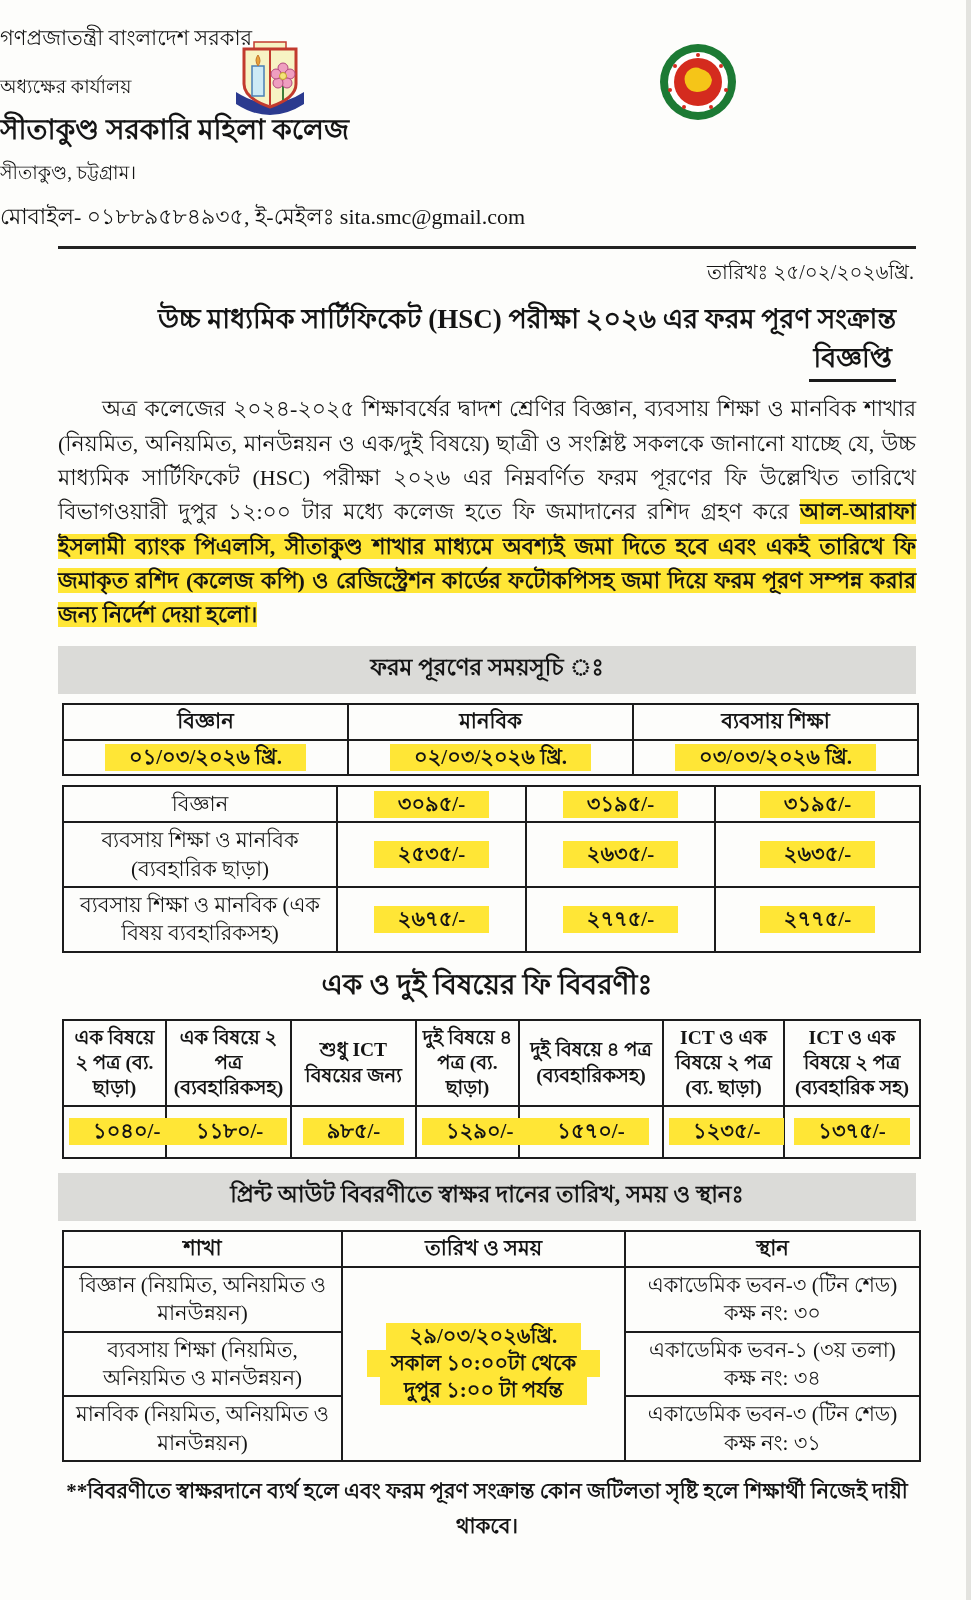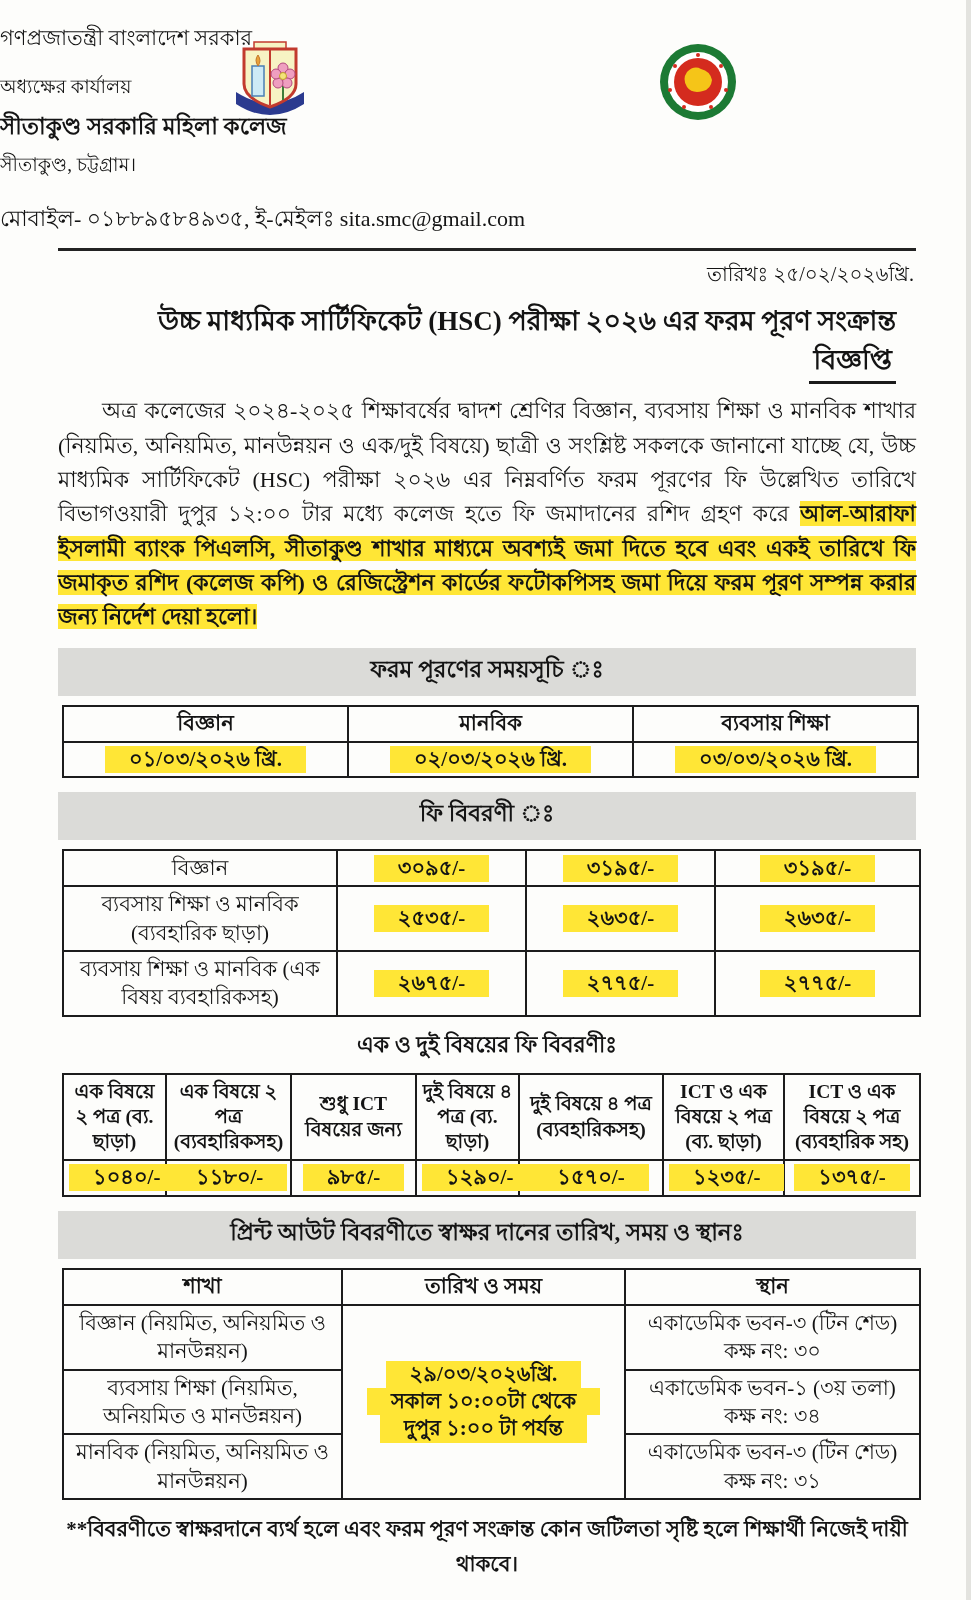--- a/index.html
+++ b/index.html
@@ -11,44 +11,44 @@
   }
   .page {
     position:relative; width:971px; height:1600px; margin:0 auto;
     background:#fdfdfb; overflow:hidden;
     border-right:5px solid #e3e3df;
   }
   
   .header { position:relative; padding-top:22px; }
   .h-govt   { font-size:21px; }
   .h-office { font-size:19px; margin-top:15px; }
-  .h-college{ font-size:23px; font-weight:700; margin-top:4px; }
+  .h-college{ font-size:28px; font-weight:700; margin-top:4px; }
   .h-addr   { font-size:19px; margin-top:3px; }
-  .h-contact{ font-size:22px; margin-top:19px; }
+  .h-contact{ font-size:22px; margin-top:9px; }
   .logo { position:absolute; top:38px; width:84px; height:92px; }
   .logo-left  { left:228px; }
   .logo-right { left:656px; top:40px; height:84px; }
   .rule { height:3px; background:#232323; margin:10px 50px 0 58px; }
   .date-line { text-align:right; margin:8px 52px 0 0; font-size:20px; }
   
   .title { text-align:right; font-size:27px; font-weight:700; margin:10px 70px 0; line-height:1.45; }
   .title-sub { display:inline-block; border-bottom:3px solid #1a1a1a; padding:0 4px 1px; }
   
   .body-par {
     margin:10px 50px 0 58px; font-size:22px; line-height:1.56;
     text-align:justify; text-indent:44px;
   }
   .hl { background:var(--hl); font-weight:700; }
   .hl-chip { background:var(--hl); font-weight:700; display:inline-block; padding:0 24px; }
   
   .band {
     margin:14px 50px 0 58px; background:#dbdbd8; text-align:center;
     font-size:23px; font-weight:700; padding:3px 0 6px;
   }
-  .plain-title { margin:10px 50px 0 58px; text-align:center; font-size:22px; font-weight:700; }
+  .plain-title { margin:10px 50px 0 58px; text-align:center; font-size:28px; font-weight:700; }
   table { border-collapse:collapse; margin:9px 50px 0 62px; width:857px; table-layout:fixed; }
   td,th { border:2px solid #1c1c1c; text-align:center; vertical-align:middle;
           font-size:21px; padding:3px 5px; line-height:1.3; }
   th { font-weight:600; }
   .num { font-weight:700; }
   .small-head th { font-size:19.5px; font-weight:700; padding:4px 2px; }
   .t4 td { height:62px; }
   .two-line { line-height:1.35; }
   
   .note { margin:13px 50px 0 58px; text-align:center; font-size:21px; font-weight:700; }
@@ -120,21 +120,20 @@
       <th>ব্যবসায় শিক্ষা</th>
     </tr>
     <tr>
       <td><span class="hl-chip">০১/০৩/২০২৬ খ্রি.</span></td>
       <td><span class="hl-chip">০২/০৩/২০২৬ খ্রি.</span></td>
       <td><span class="hl-chip">০৩/০৩/২০২৬ খ্রি.</span></td>
     </tr>
   </tbody>
     </table>
 
-  <div class="band">ফি বিবরণী ঃ</div>
   <table>
     <colgroup>
         <col style="width:274px">
         <col style="width:189px">
         <col style="width:189px">
         <col style="width:205px">
       </colgroup>
     <tbody>
     <tr>
       <td class="two-line">বিজ্ঞান</td>
@@ -171,21 +170,21 @@
     <tbody>
         <tr>
       <th>এক বিষয়ে ২ পত্র (ব্য. ছাড়া)</th>
       <th>এক বিষয়ে ২ পত্র (ব্যবহারিকসহ)</th>
       <th>শুধু ICT বিষয়ের জন্য</th>
       <th>দুই বিষয়ে ৪ পত্র (ব্য. ছাড়া)</th>
       <th>দুই বিষয়ে ৪ পত্র (ব্যবহারিকসহ)</th>
       <th>ICT ও এক বিষয়ে ২ পত্র (ব্য. ছাড়া)</th>
       <th>ICT ও এক বিষয়ে ২ পত্র (ব্যবহারিক সহ)</th>
     </tr>
-    <tr style="height:36px;">
+    <tr style="height:52px;">
       <td><span class="hl-chip num">১০৪০/-</span></td>
       <td><span class="hl-chip num">১১৮০/-</span></td>
       <td><span class="hl-chip num">৯৮৫/-</span></td>
       <td><span class="hl-chip num">১২৯০/-</span></td>
       <td><span class="hl-chip num">১৫৭০/-</span></td>
       <td><span class="hl-chip num">১২৩৫/-</span></td>
       <td><span class="hl-chip num">১৩৭৫/-</span></td>
     </tr>
   </tbody>
     </table>

